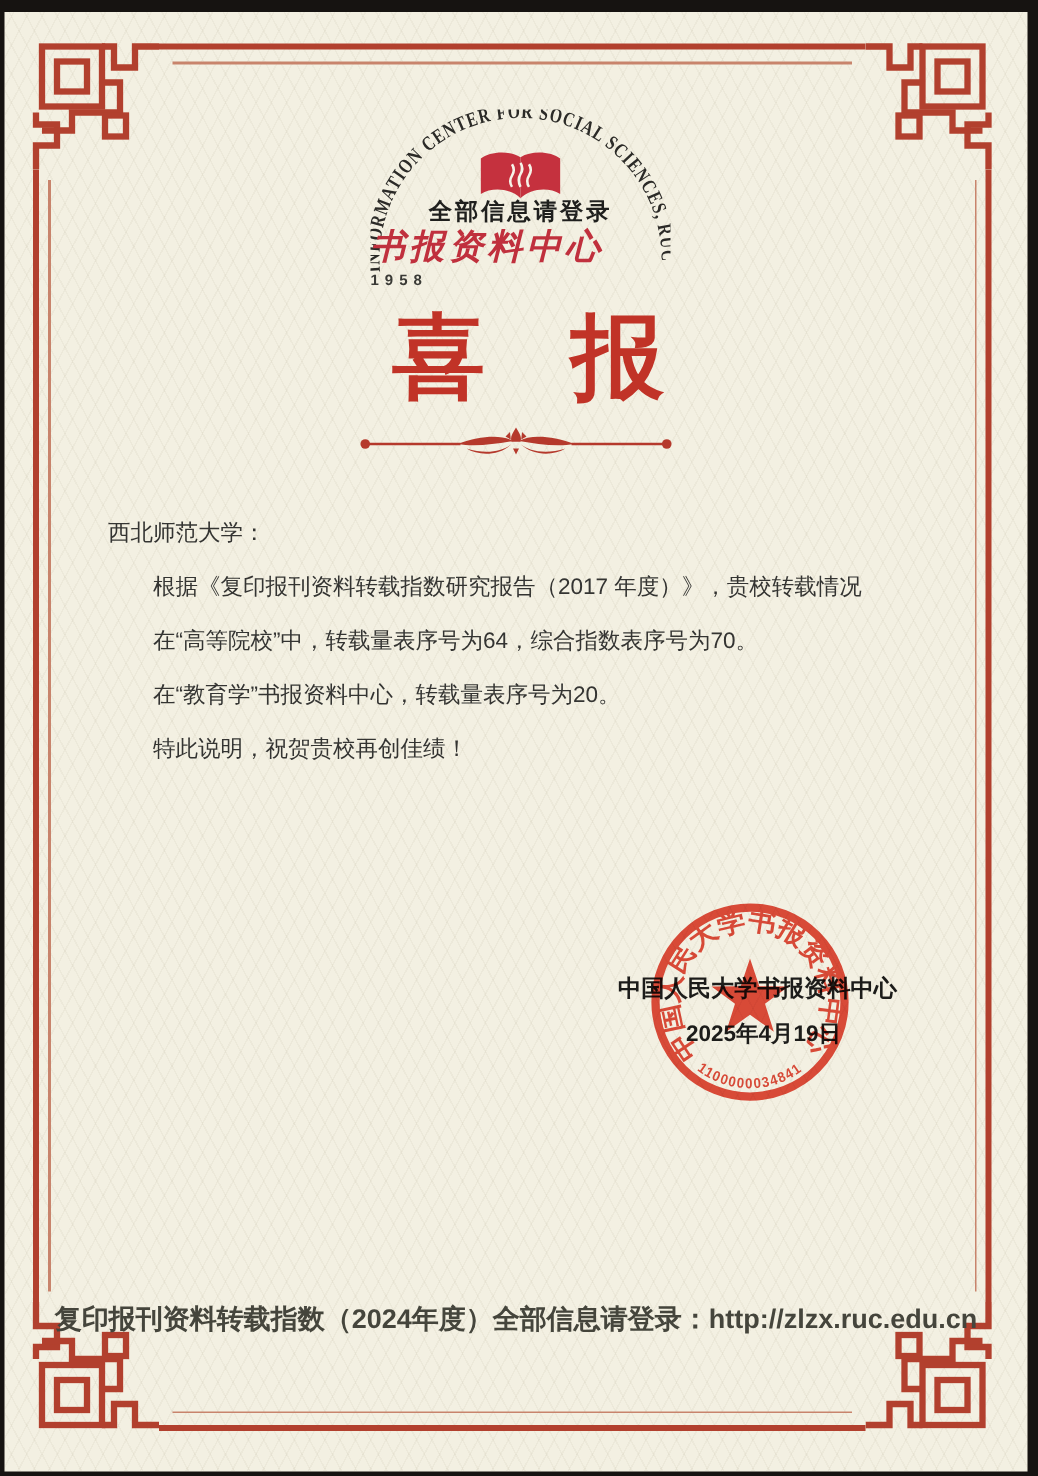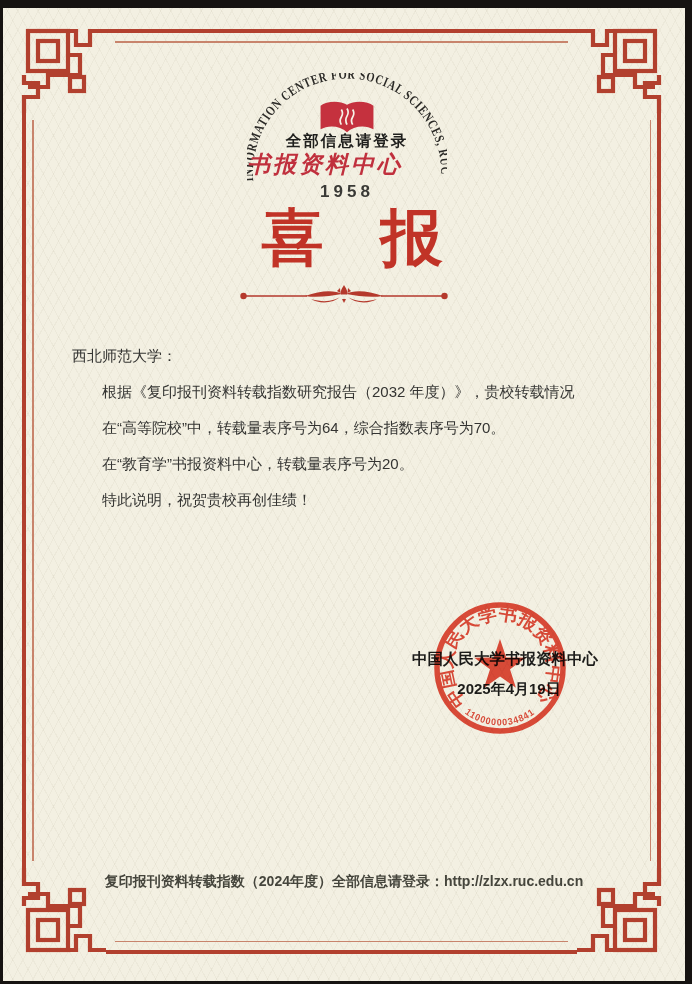--- a/index.html
+++ b/index.html
@@ -45,22 +45,22 @@
   .book { position:absolute; left:312px; top:93px; width:64px; height:34px; }
   .logo-univ {
     position:absolute; left:244px; top:123px; width:200px; text-align:center;
     font-size:15.5px; font-weight:bold; color:#1f1f1d; letter-spacing:2px;
   }
   .logo-center-name {
     position:absolute; left:244px; top:141px; width:200px; text-align:left;
     font-size:23px; font-weight:bold; font-style:italic; color:#c0303d; letter-spacing:3px;
   }
   .logo-year {
-    position:absolute; left:244px; top:174px; width:200px; text-align:center;
-    font-size:17px; font-weight:600; color:#3a3a36; letter-spacing:4px;
+    position:absolute; left:244px; top:174px; width:200px; text-align:left;
+    font-size:10px; font-weight:600; color:#3a3a36; letter-spacing:4px;
   }
 
   
   .title {
     position:absolute; left:0; top:188px; width:100%; text-align:center;
     font-size:62px; font-weight:800; color:#c13327; word-spacing:40px;
     font-family:"Liberation Sans", sans-serif;
     padding-left:16px;
   }
   .divider { position:absolute; left:236px; top:274px; width:210px; height:26px; }
@@ -84,21 +84,21 @@
   }
   .seal { position:absolute; left:412px; top:575px; width:170px; height:170px;
           mix-blend-mode:multiply; opacity:.9; }
   .seal text { fill:#e03a29; }
   .seal .ringtxt { font-size:17.5px; font-weight:bold; font-family:"Liberation Sans",sans-serif; }
   .seal .serialtxt { font-size:9.5px; font-weight:bold; letter-spacing:1px; }
 
   
   .footer {
     position:absolute; left:0; bottom:90px; width:100%; text-align:center;
-    font-size:14px; font-weight:bold; color:#45453c;
+    font-size:18px; font-weight:bold; color:#45453c;
   }
 </style>
 </head>
 <body>
 
 <div class="photo">
   <div class="paper">
 
     <svg width="0" height="0" style="position:absolute" aria-hidden="true">
       <defs>
@@ -169,21 +169,21 @@
         <path d="M144,14 C128,8 114,8 107,12 C119,14 132,16 144,14 Z" stroke="none"></path>
         <path d="M138,17 C125,21 114,19 108,14 C116,22 130,22 138,17 Z" stroke="none"></path>
         <path d="M105,3 C102.5,7 101,9.5 102,12.5 L108,12.5 C109,9.5 107.5,7 105,3 Z" stroke="none"></path>
         <path d="M101,6 l-3,3 3.5,2 Z M109,6 l3,3 -3.5,2 Z" stroke="none"></path>
         <path d="M103,17 l2,4 2,-4 Z" stroke="none"></path>
       </g>
     </svg>
 
     <div class="body-text">
       <div class="bline">西北师范大学：</div>
-      <div class="bline indent">根据《复印报刊资料转载指数研究报告（2032 年度）》，贵校转载情况</div>
+      <div class="bline indent">根据《复印报刊资料转载指数研究报告（2017 年度）》，贵校转载情况</div>
       <div class="bline indent">在“高等院校”中，转载量表序号为64，综合指数表序号为70。</div>
       <div class="bline indent">在“教育学”书报资料中心，转载量表序号为20。</div>
       <div class="bline indent">特此说明，祝贺贵校再创佳绩！</div>
     </div>
 
     <div class="sig-org">中国人民大学书报资料中心</div>
     <div class="sig-date">2025年4月19日</div>
 
     <svg class="seal" viewBox="0 0 170 170">
       <circle cx="85" cy="85" r="63" fill="none" stroke="#e03a29" stroke-width="5.5"></circle>

